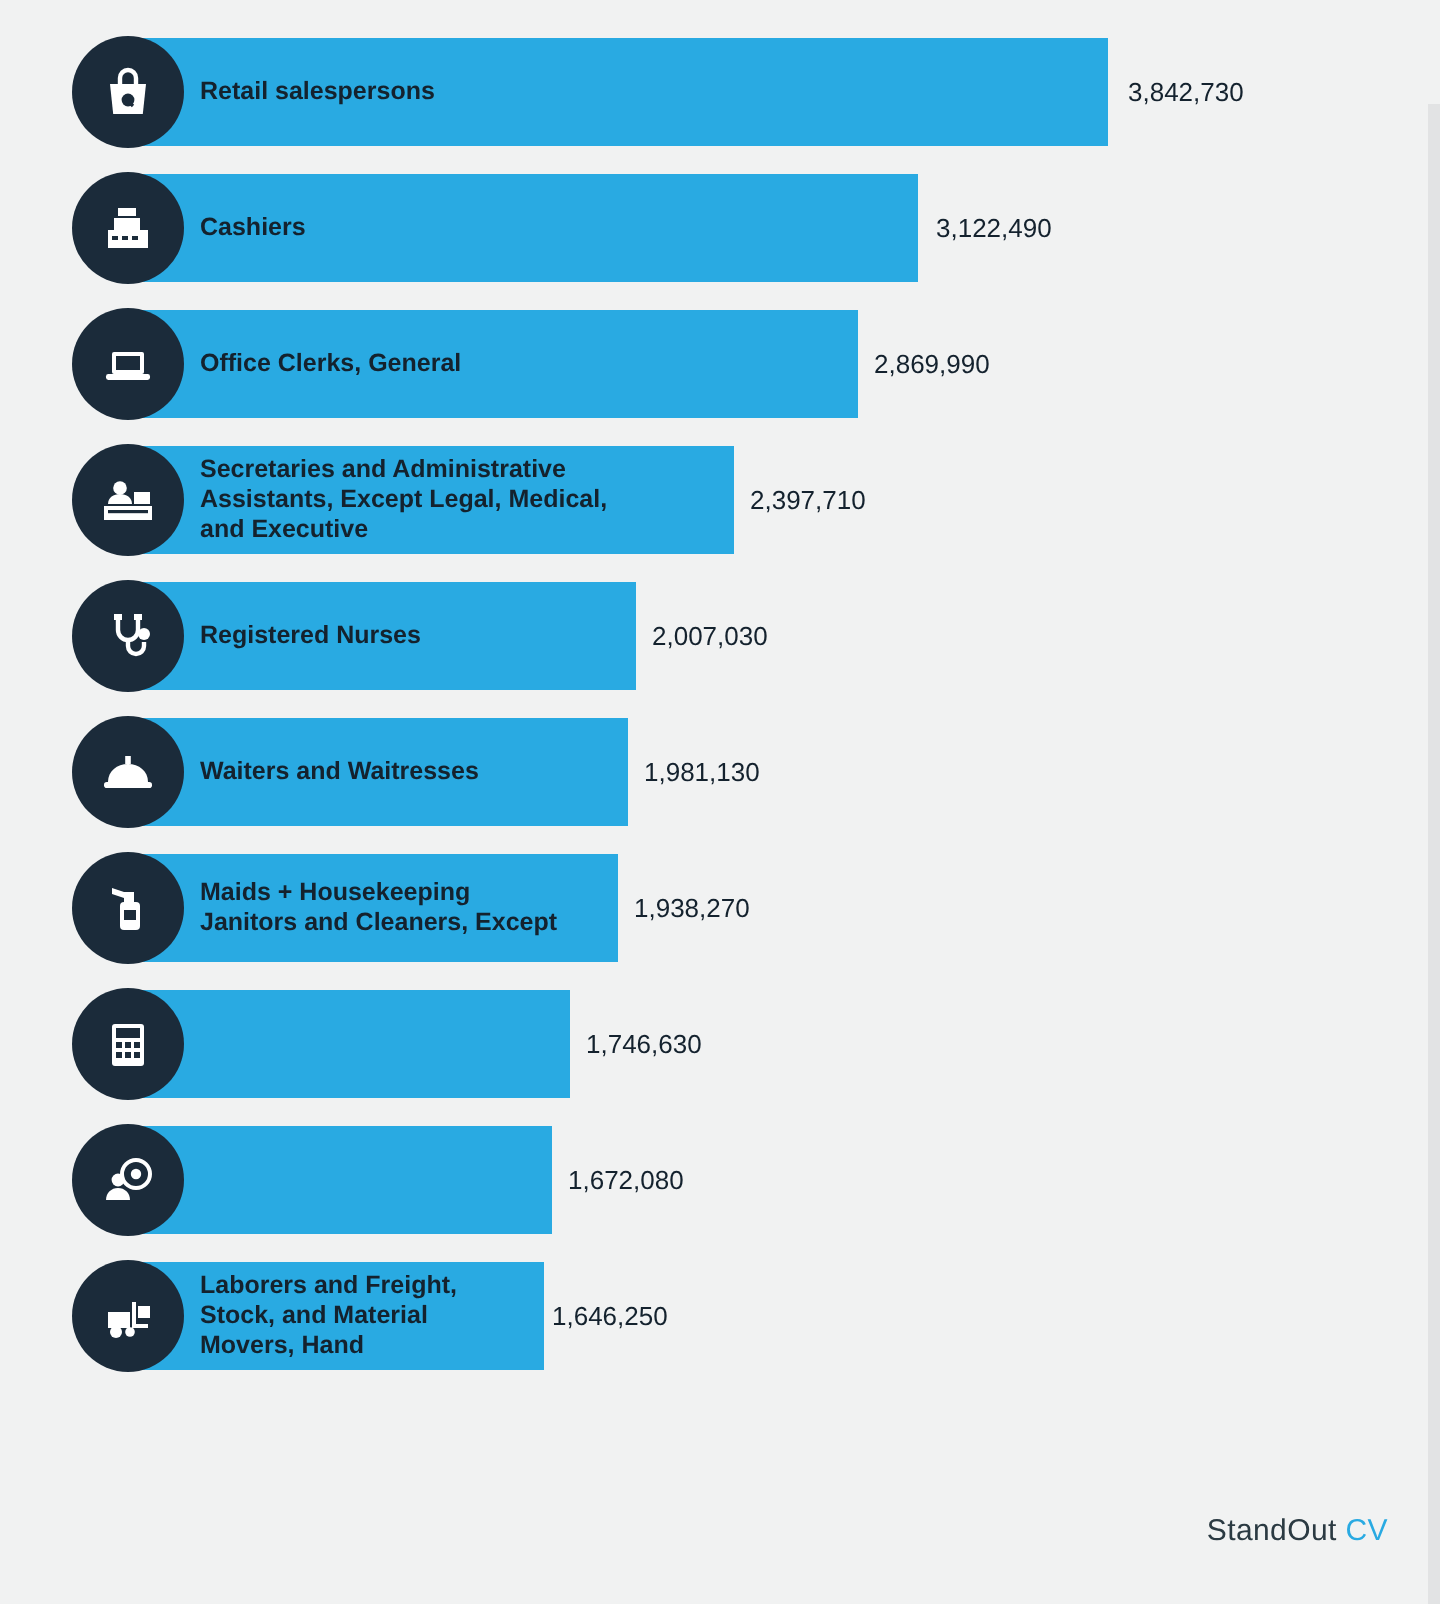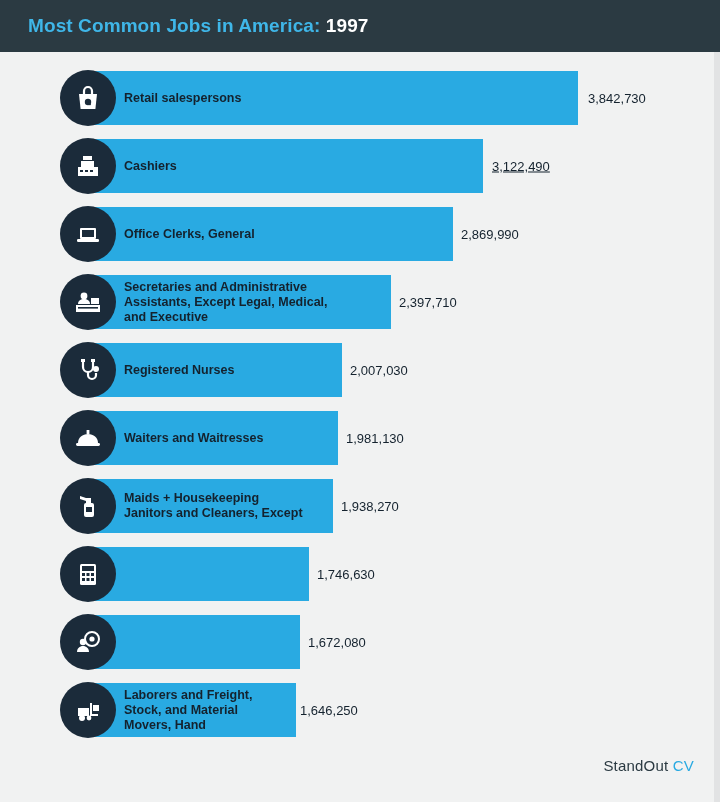--- a/index.html
+++ b/index.html
@@ -38,21 +38,20 @@
 
   .chart-area {
     position: relative;
     padding: 12px 0 0 0;
   }
   .row {
     position: relative;
     height: 68px;
     display: flex;
     align-items: center;
-    margin-left: 24px;
   }
   .icon-badge {
     position: absolute;
     left: 36px;
     top: 50%;
     transform: translateY(-50%);
     width: 56px;
     height: 56px;
     border-radius: 50%;
     background: #1b2b3a;
@@ -112,25 +111,20 @@
     width: 6px;
     height: 750px;
     background: #e2e3e4;
   }
 </style>
 </head>
 <body>
 
 <div class="poster">
 
-  <div class="header">
-    <div class="header-title">
-      <span class="part-a">Most Common Jobs in America: </span><span class="part-b">1997</span>
-    </div>
-  </div>
 
   <div class="scroll-hint"></div>
 
   <div class="chart-area">
 
     <div class="row">
       <div class="bar" style="width:490px;"></div>
       <div class="icon-badge">
         <svg width="32" height="32" viewBox="0 0 32 32">
           <path d="M7 12h18l-1.6 15H8.6z" fill="#ffffff"></path>
@@ -153,21 +147,21 @@
           <rect x="9" y="11" width="13" height="6" fill="#ffffff"></rect>
           <rect x="11" y="6" width="9" height="4" fill="#ffffff"></rect>
           <rect x="8" y="20" width="3" height="2" fill="#1b2b3a"></rect>
           <rect x="13" y="20" width="3" height="2" fill="#1b2b3a"></rect>
           <rect x="18" y="20" width="3" height="2" fill="#1b2b3a"></rect>
         </svg>
       </div>
       <div class="bar-label">
         <div>Cashiers</div>
       </div>
-      <div class="value" style="left:468px;text-decoration:underline;">3,122,490</div>
+      <div class="value" style="left:468px;">3,122,490</div>
     </div>
 
     <div class="row">
       <div class="bar" style="width:365px;"></div>
       <div class="icon-badge">
         <svg width="32" height="32" viewBox="0 0 32 32">
           <rect x="8" y="10" width="16" height="11" rx="1" fill="#ffffff"></rect>
           <rect x="10" y="12" width="12" height="7" fill="#1b2b3a"></rect>
           <rect x="5" y="21" width="22" height="3" rx="1.2" fill="#ffffff"></rect>
         </svg>

